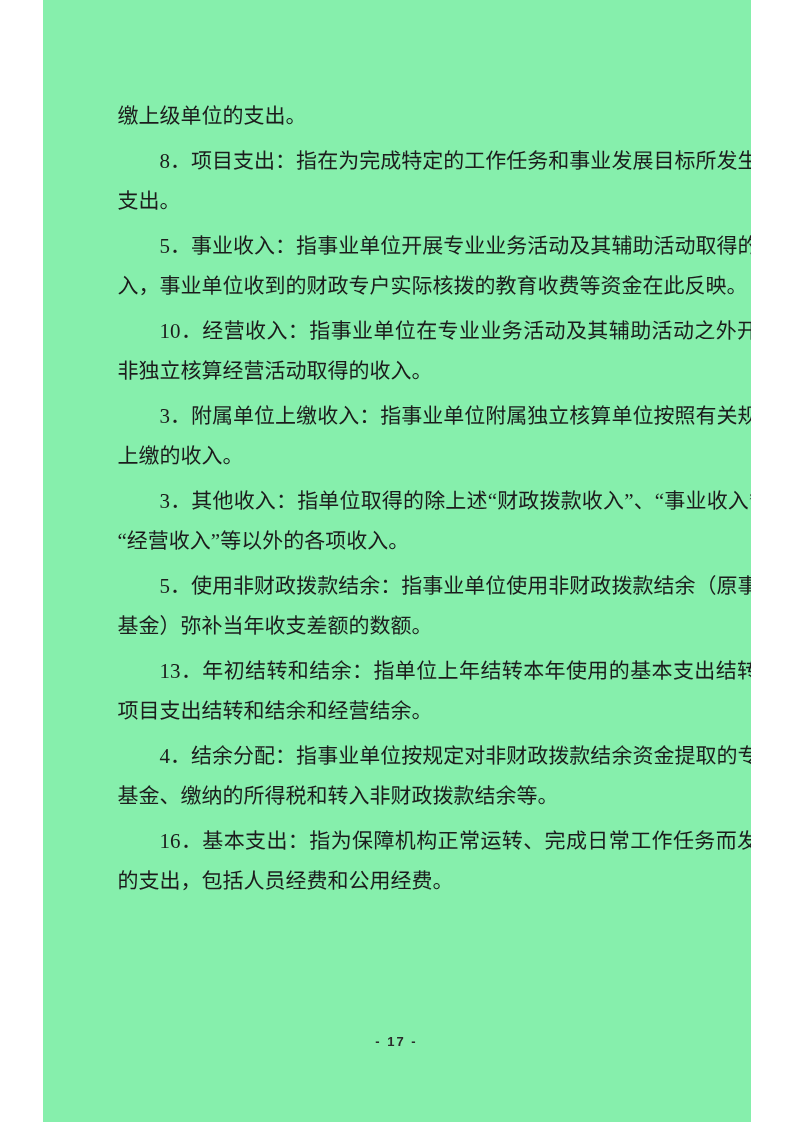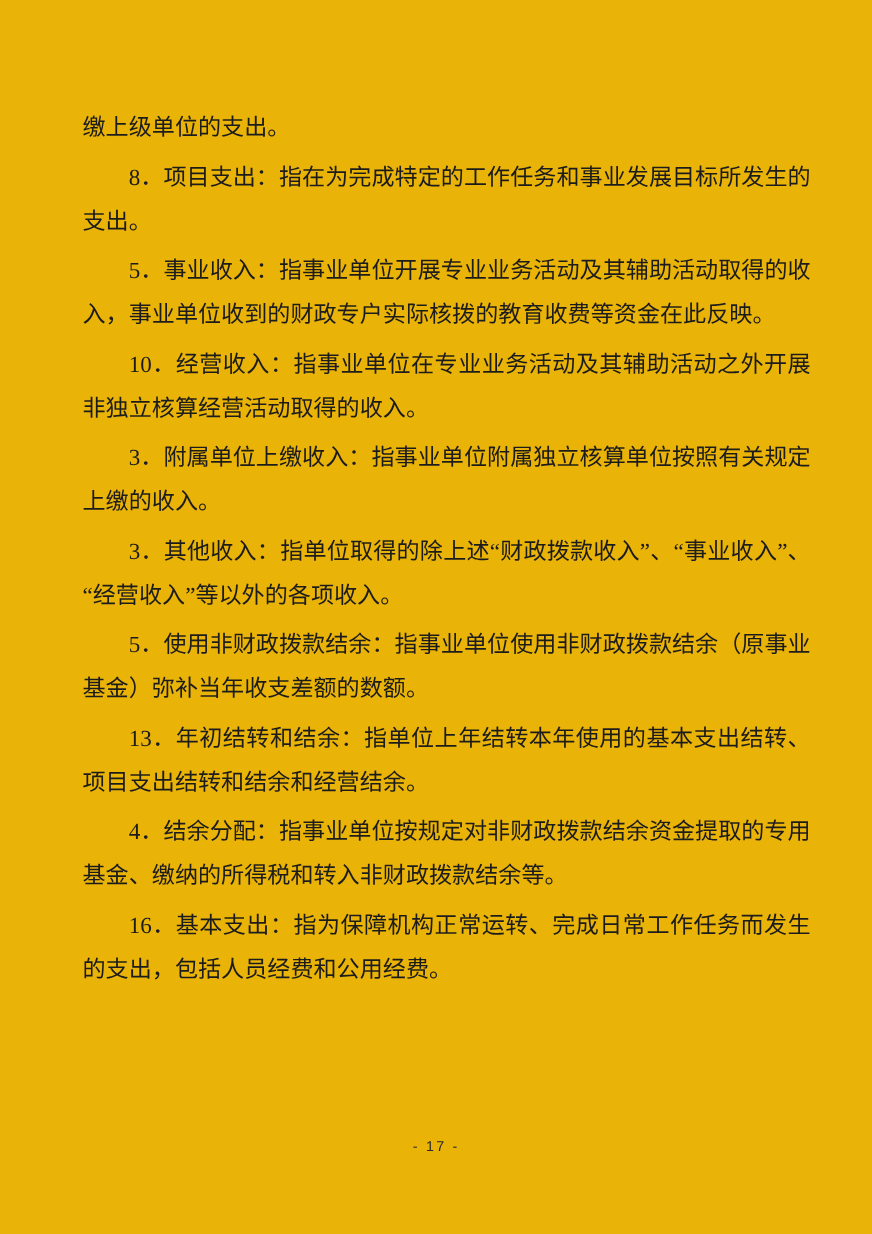--- a/index.html
+++ b/index.html
@@ -3,24 +3,24 @@
 <meta charset="utf-8">
 <title>Document Page</title>
 <style>
   html, body {
     margin: 0;
     padding: 0;
     background: #ffffff;
   }
   .page {
     position: relative;
-    width: 793px;
+    width: 708px;
     height: 1122px;
     margin: 0 auto;
-    background: #eab308;
+    background: #86efac;
     overflow: hidden;
     font-family: "Liberation Serif", "DejaVu Serif", serif;
     color: #1c1c1c;
   }
   .content {
     position: absolute;
     top: 96px;
     left: 75px;
     width: 662px;
   }
@@ -45,20 +45,21 @@
   .page-number {
     position: absolute;
     top: 1034px;
     left: 0;
     width: 100%;
     text-align: center;
     font-family: "Liberation Sans", "DejaVu Sans", sans-serif;
     font-size: 13px;
     letter-spacing: 2px;
     color: #2a2a2a;
+    font-weight: bold;
   }
 </style>
 </head>
 <body>
 
 <div class="page">
   <div class="content">
     <p class="no-indent">缴上级单位的支出。</p>
     <p>8．项目支出：指在为完成特定的工作任务和事业发展目标所发生的支出。</p>
     <p>5．事业收入：指事业单位开展专业业务活动及其辅助活动取得的收入，事业单位收到的财政专户实际核拨的教育收费等资金在此反映。</p>

